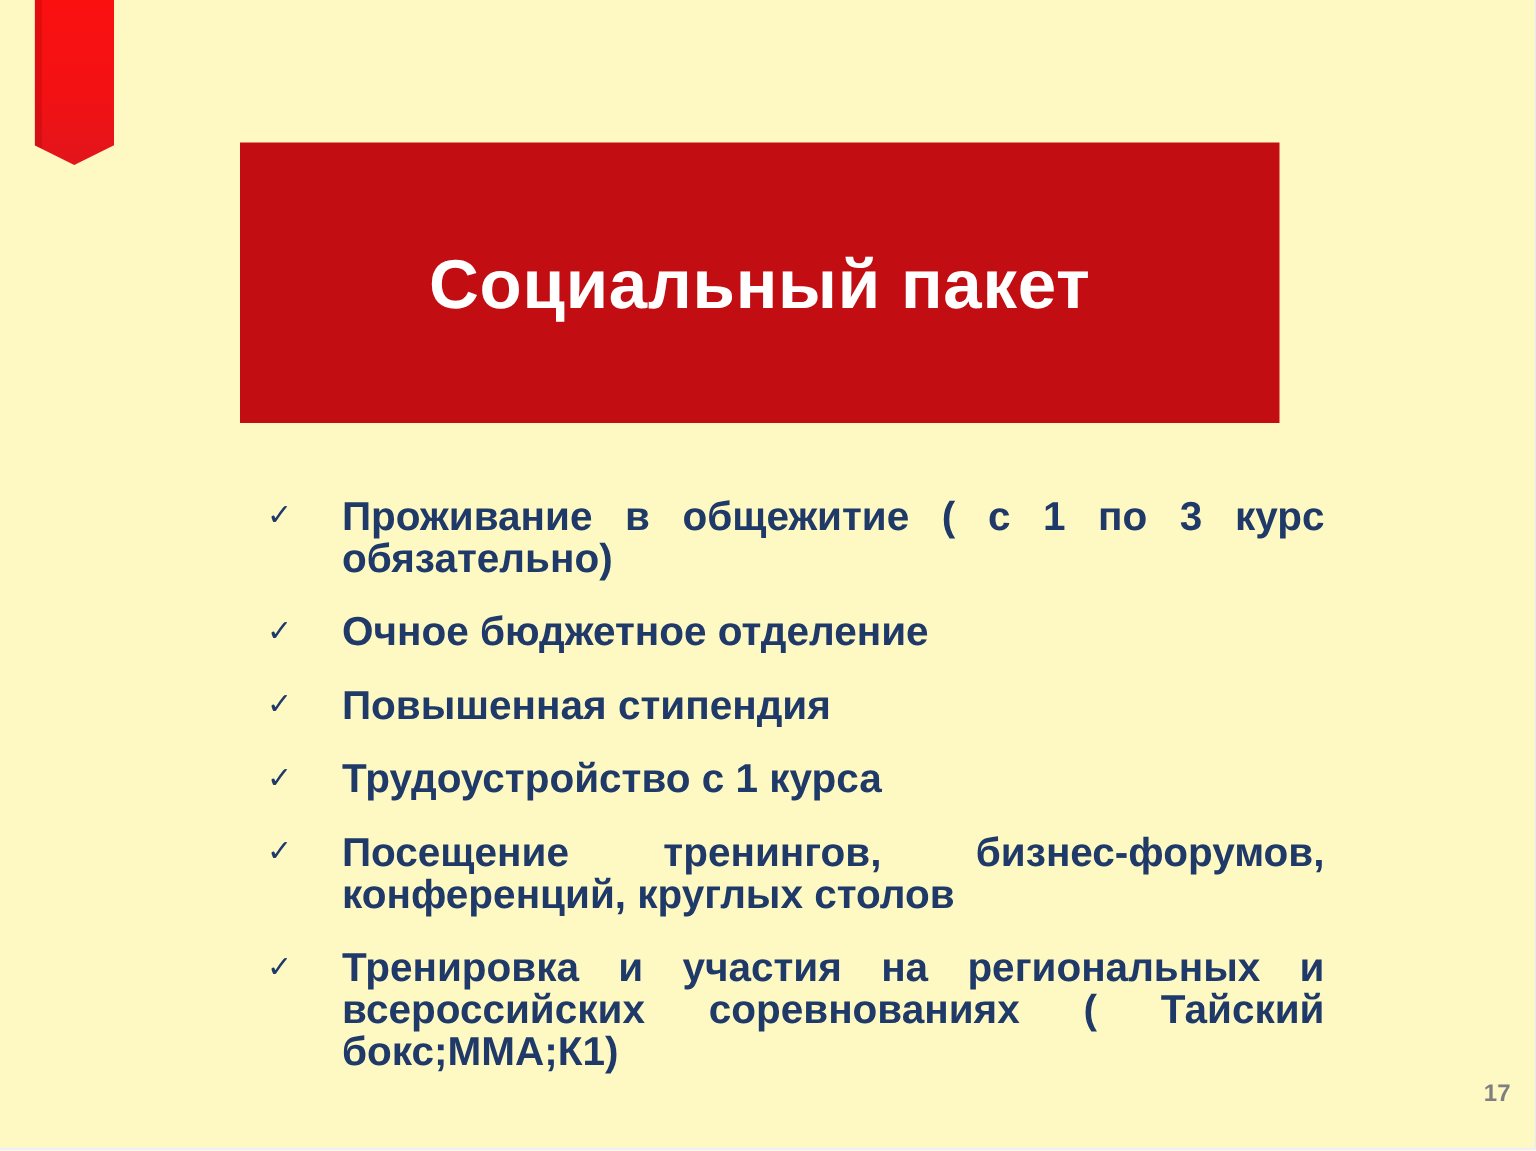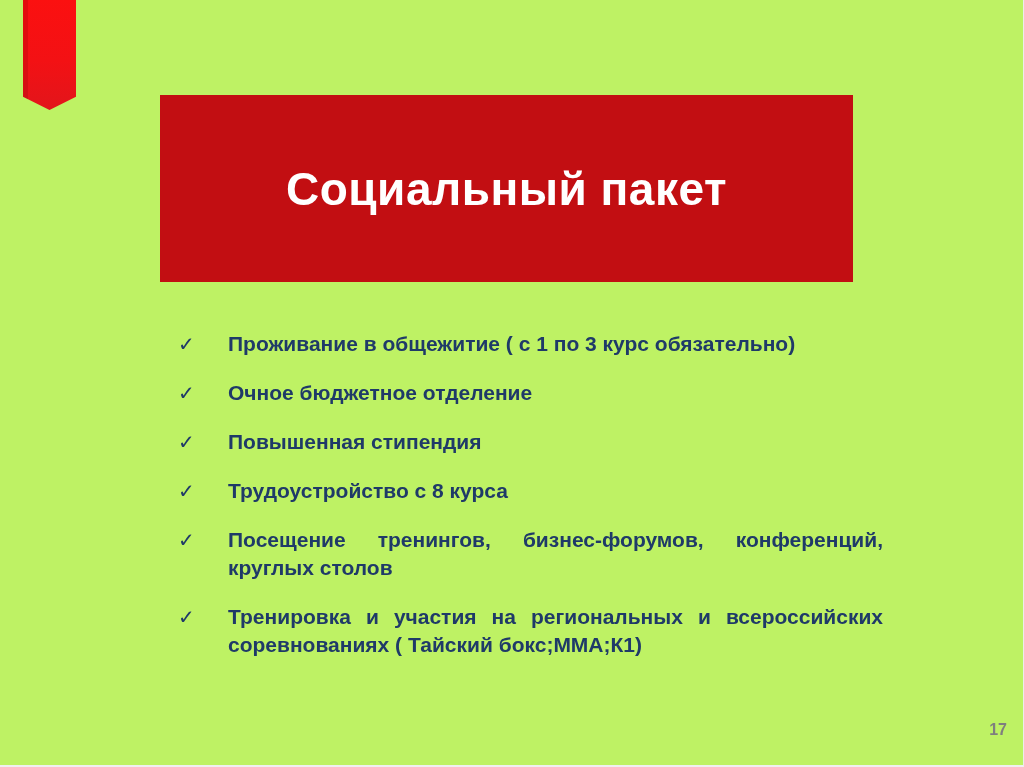--- a/index.html
+++ b/index.html
@@ -1,20 +1,20 @@
 <!DOCTYPE html>
 <html lang="ru"><head>
 <meta charset="utf-8">
 <style>
   html, body { margin: 0; padding: 0; background: #ffffff; }
   .slide {
     position: relative;
     width: 1024px;
     height: 767px;
-    background: #bef264;
+    background: #fef9c3;
     font-family: "Liberation Sans", sans-serif;
     overflow: hidden;
     border-right: 1px solid #ececec;
     border-bottom: 2px solid #f0f0f0;
     box-sizing: border-box;
   }
 
   
   .ribbon {
     position: absolute;
@@ -70,21 +70,21 @@
     flex: 0 0 50px;
     color: #1f3a68;
     font-size: 20px;
     line-height: 28px;
     font-weight: 400;
   }
   .benefit-text {
     flex: 1 1 auto;
     max-width: 655px;
     color: #1f3a68;
-    font-size: 21px;
+    font-size: 27px;
     line-height: 28px;
     font-weight: 700;
     text-align: justify;
     text-align-last: left;
   }
 
   
   .page-number {
     position: absolute;
     right: 16px;
@@ -117,21 +117,21 @@
       <span class="benefit-text">Очное бюджетное отделение</span>
     </div>
 
     <div class="benefit-item">
       <span class="check">✓</span>
       <span class="benefit-text">Повышенная стипендия</span>
     </div>
 
     <div class="benefit-item">
       <span class="check">✓</span>
-      <span class="benefit-text">Трудоустройство с 8 курса</span>
+      <span class="benefit-text">Трудоустройство с 1 курса</span>
     </div>
 
     <div class="benefit-item">
       <span class="check">✓</span>
       <span class="benefit-text">Посещение тренингов, бизнес-форумов, конференций, круглых столов</span>
     </div>
 
     <div class="benefit-item">
       <span class="check">✓</span>
       <span class="benefit-text">Тренировка и участия на региональных и всероссийских соревнованиях ( Тайский бокс;ММА;К1)</span>

